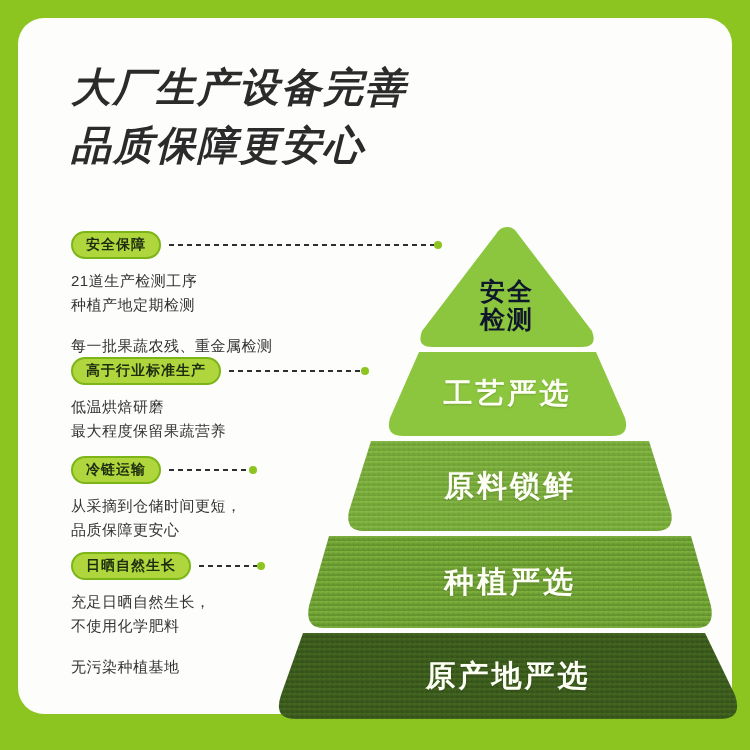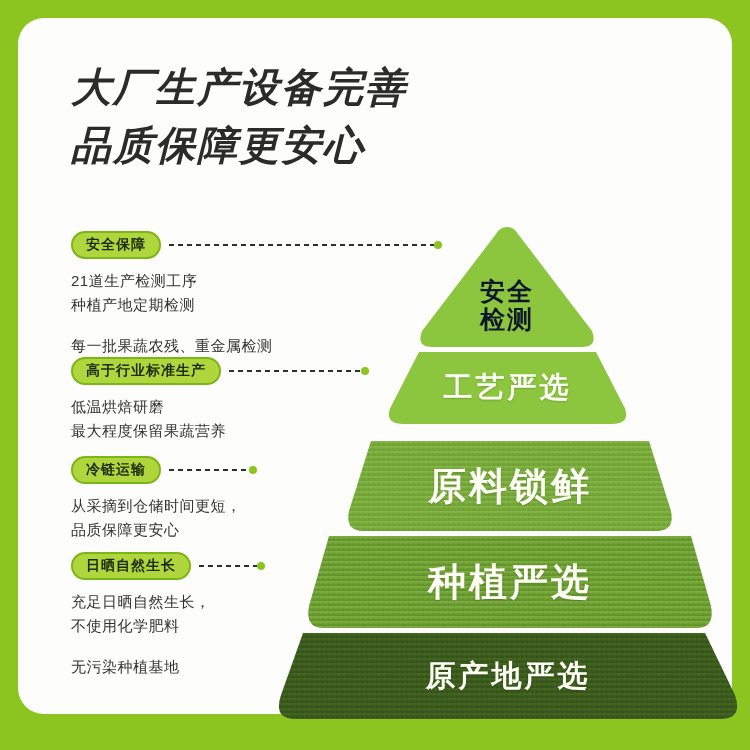--- a/index.html
+++ b/index.html
@@ -77,26 +77,26 @@
     position:absolute; left:0; top:0;
     width:100%; height:100%;
   }
   .trap .tlabel {
     position:relative;
     font-size:29px;
     letter-spacing:3px;
     color:#fdfff5;
   }
 
-  #tier2 { left:112px; top:129px; width:245px; height:72px; }
+  #tier2 { left:112px; top:129px; width:245px; height:84px; }
   #tier3 { left:72px;  top:218px; width:330px; height:90px; }
   #tier4 { left:32px;  top:313px; width:410px; height:92px; }
   #tier5 { left:0px;   top:410px; width:470px; height:86px; }
 
-  #tier3 .tlabel, #tier4 .tlabel { font-size:38px; }
+  #tier3 .tlabel, #tier4 .tlabel { font-size:30px; }
   #tier5 .tlabel { font-size:30px; }
 
   
   .group { position:absolute; left:53px; }
   #g1 { top:212px; }
   #g2 { top:338px; }
   #g3 { top:437px; }
   #g4 { top:533px; }
   #g5 { top:628px; }
 

